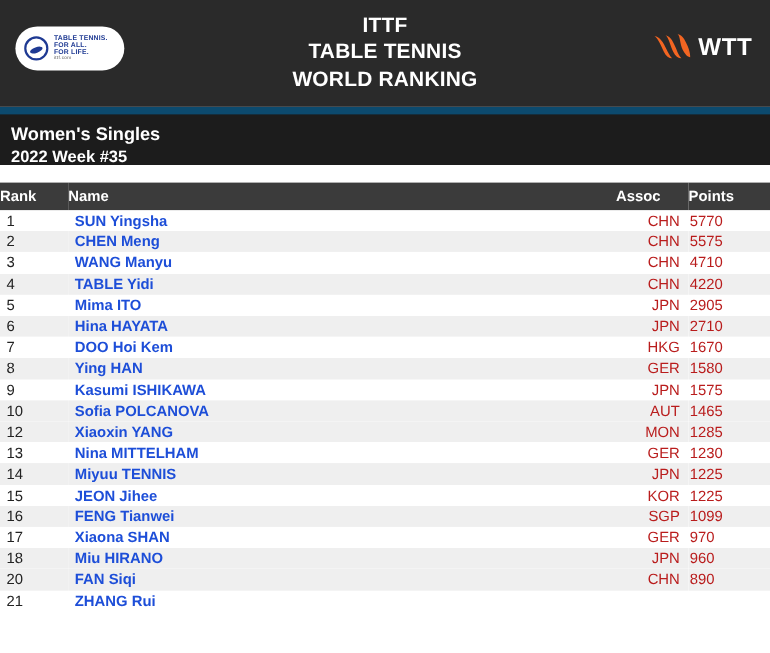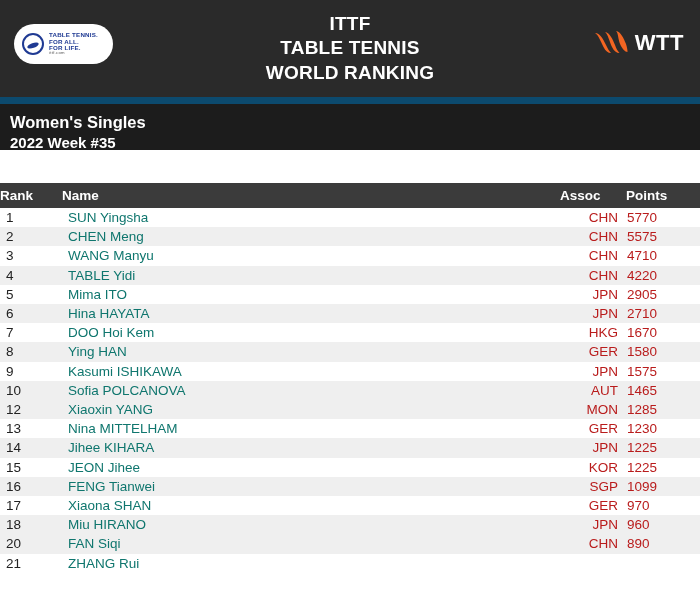--- a/index.html
+++ b/index.html
@@ -126,21 +126,20 @@
     line-height: 1.3;
   }
 
   .gap-band { height: 16px; background: #ffffff; }
 
   
   table.rankings {
     width: 100%;
     border-collapse: collapse;
     table-layout: fixed;
-    margin-top: 17px;
   }
   table.rankings thead th {
     background: #3b3b3b;
     color: #ffffff;
     font-size: 13.5px;
     font-weight: bold;
     text-align: left;
     padding: 5px 0 5px 0;
     height: 24px;
   }
@@ -152,21 +151,21 @@
   table.rankings tbody td {
     font-size: 13.5px;
     color: #222222;
     height: 19.2px;
     line-height: 19.2px;
     padding-top: 0; padding-bottom: 0;
     white-space: nowrap;
     overflow: hidden;
   }
   tbody tr.alt td { background: #efefef; }
-  tbody tr td.col-name { color: #0f766e; }
+  tbody tr td.col-name { color: #1d4ed8; font-weight: bold; }
   tbody tr td.col-assoc, tbody tr td.col-points { color: #b91c1c; }
 
   
   .watermark {
     position: absolute;
     right: 6px;
     bottom: 2px;
     font-size: 18px;
     font-weight: bold;
     color: #ffffff;
@@ -294,21 +293,21 @@
           <td class="col-points">1285</td>
         </tr>
         <tr>
           <td class="col-rank">13</td>
           <td class="col-name">Nina MITTELHAM</td>
           <td class="col-assoc">GER</td>
           <td class="col-points">1230</td>
         </tr>
         <tr class="alt">
           <td class="col-rank">14</td>
-          <td class="col-name">Jihee KIHARA</td>
+          <td class="col-name">Miyuu TENNIS</td>
           <td class="col-assoc">JPN</td>
           <td class="col-points">1225</td>
         </tr>
         <tr>
           <td class="col-rank">15</td>
           <td class="col-name">JEON Jihee</td>
           <td class="col-assoc">KOR</td>
           <td class="col-points">1225</td>
         </tr>
         <tr class="alt">

